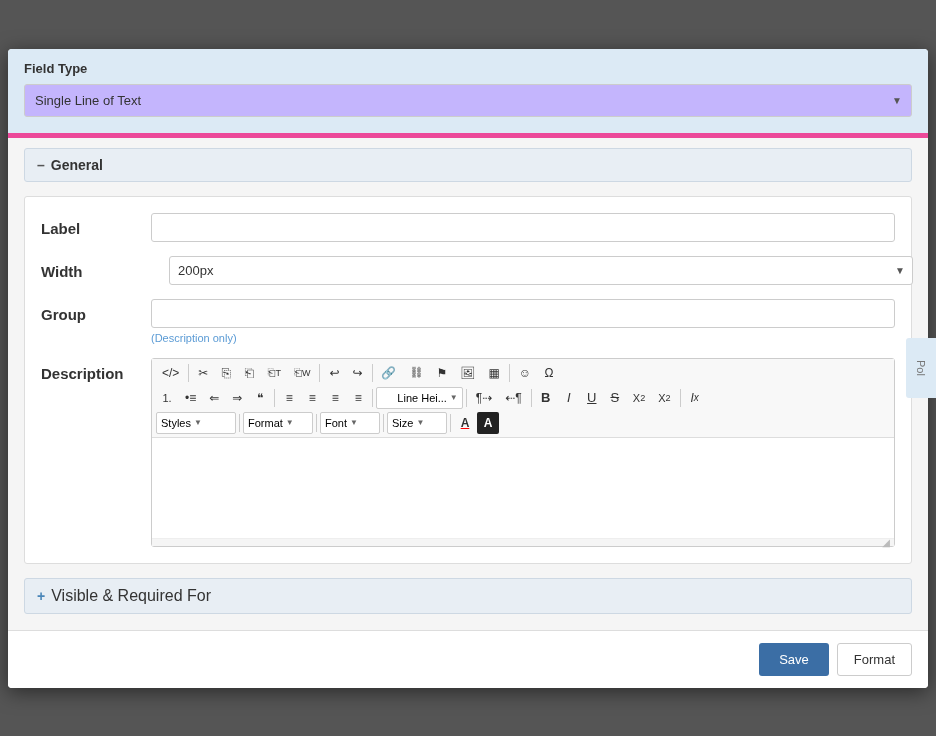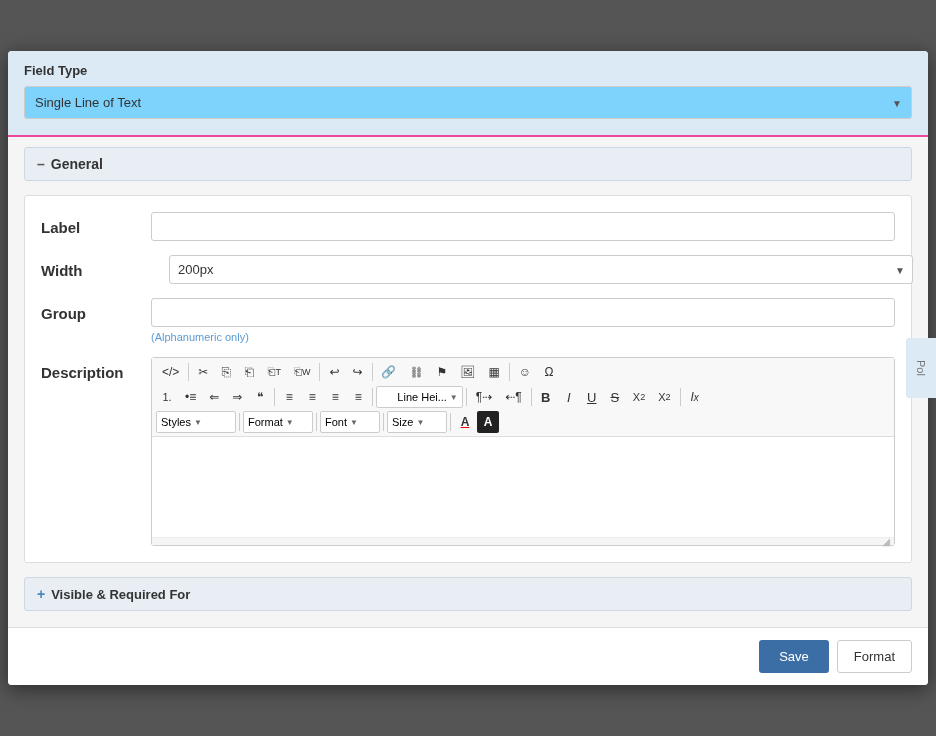--- a/index.html
+++ b/index.html
@@ -20,38 +20,38 @@
       max-height: 720px;
       border-radius: 4px;
       overflow: hidden;
       display: flex;
       flex-direction: column;
       box-shadow: 0 4px 20px rgba(0,0,0,0.5);
     }
     .field-type-section {
       background: #dceaf5;
       padding: 12px 16px 16px 16px;
-      border-bottom: 2px solid #ec4899;
+      border-bottom: 5px solid #ec4899;
     }
     .field-type-label {
       font-size: 13px;
       font-weight: bold;
       color: #333;
       margin-bottom: 8px;
     }
     .select-wrapper {
       position: relative;
       width: 100%;
     }
     .select-wrapper select {
       width: 100%;
       padding: 8px 30px 8px 10px;
       border: 1px solid #ccc;
       border-radius: 3px;
-      background: #7dd3fc;
+      background: #c4b5fd;
       font-size: 13px;
       color: #333;
       appearance: none;
       cursor: pointer;
     }
     .select-wrapper::after {
       content: '▼';
       position: absolute;
       right: 10px;
       top: 50%;
@@ -245,22 +245,22 @@
       align-items: center;
       gap: 6px;
       cursor: pointer;
     }
     .visible-section-toggle {
       color: #4a86b8;
       font-weight: bold;
       font-size: 14px;
     }
     .visible-section-title {
-      font-size: 13px;
-      font-weight: bold;
+      font-size: 16px;
+      font-weight: normal;
       color: #333;
     }
     
     .footer {
       padding: 12px 16px;
       background: #fff;
       border-top: 1px solid #ddd;
       display: flex;
       justify-content: flex-end;
       gap: 8px;
@@ -351,21 +351,21 @@
                 <option>600px</option>
               </select>
             </div>
           </div>
         </div>
 
         <div class="form-row">
           <div class="form-label">Group</div>
           <div class="form-control">
             <input type="text" class="text-input" style="">
-            <div class="helper-text">(Alphanumeric only)</div>
+            <div class="helper-text">(Description only)</div>
           </div>
         </div>
 
         <div class="form-row">
           <div class="form-label">Description</div>
           <div class="form-control">
             <div class="editor-container">
 
               <div class="editor-toolbar">
 

